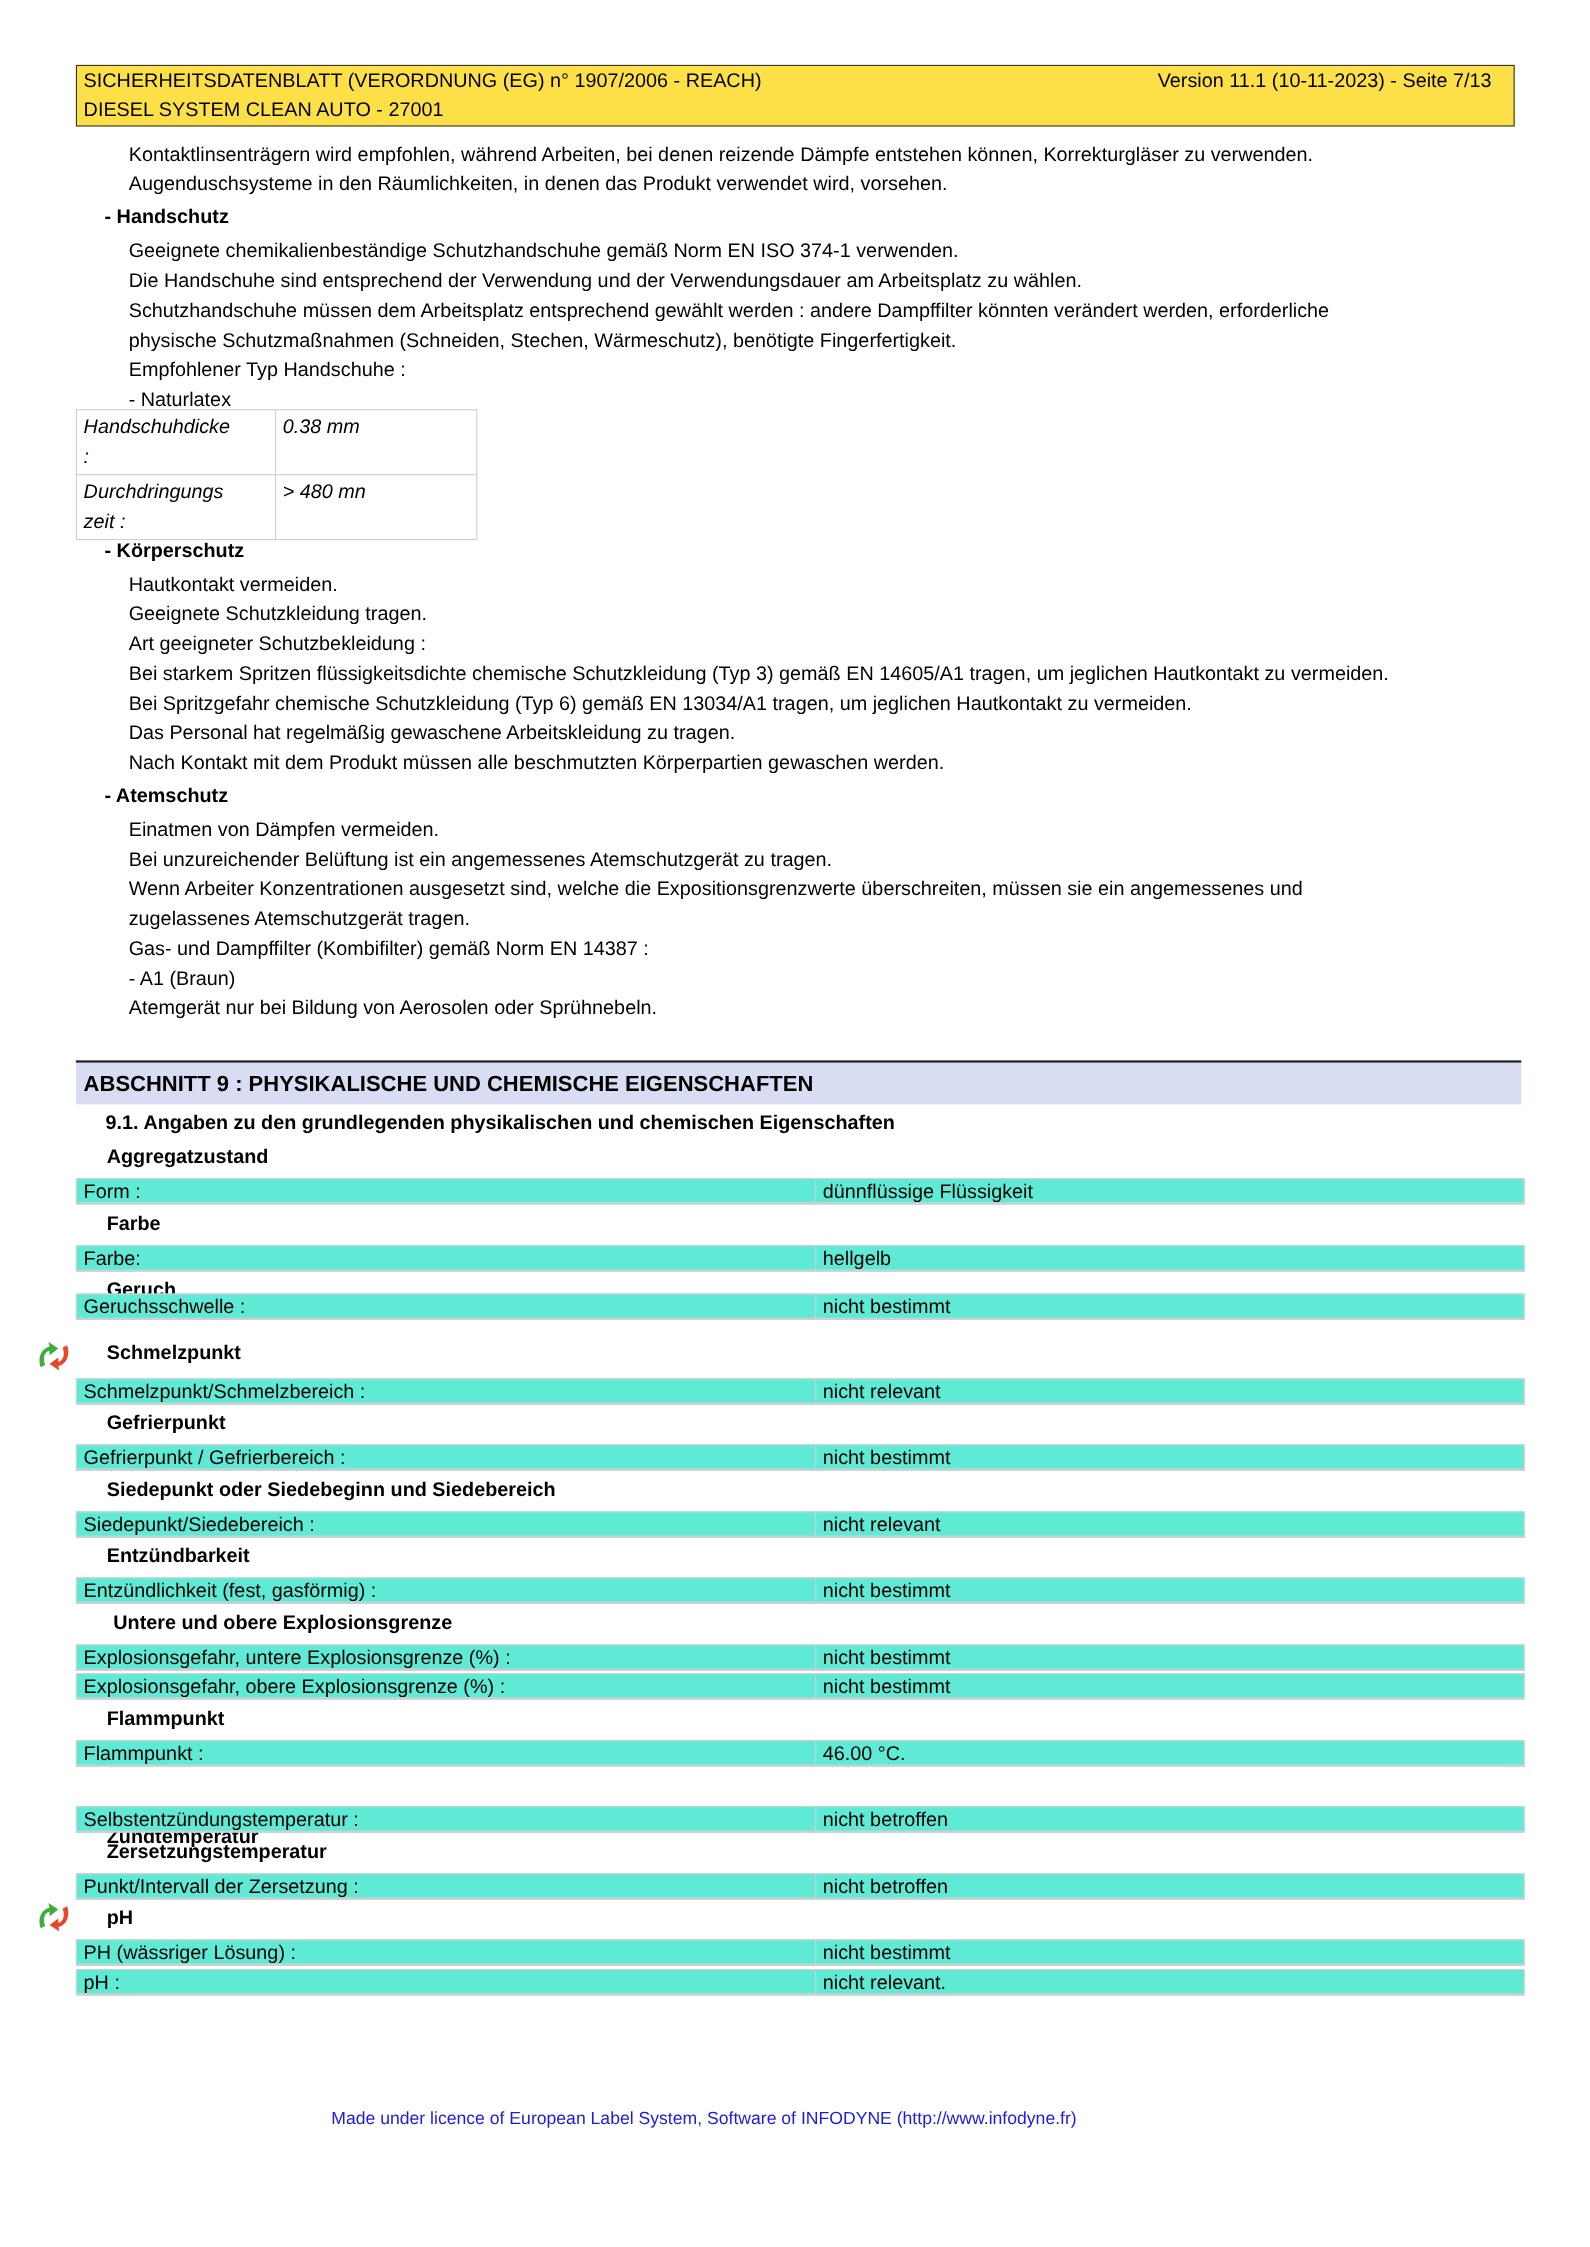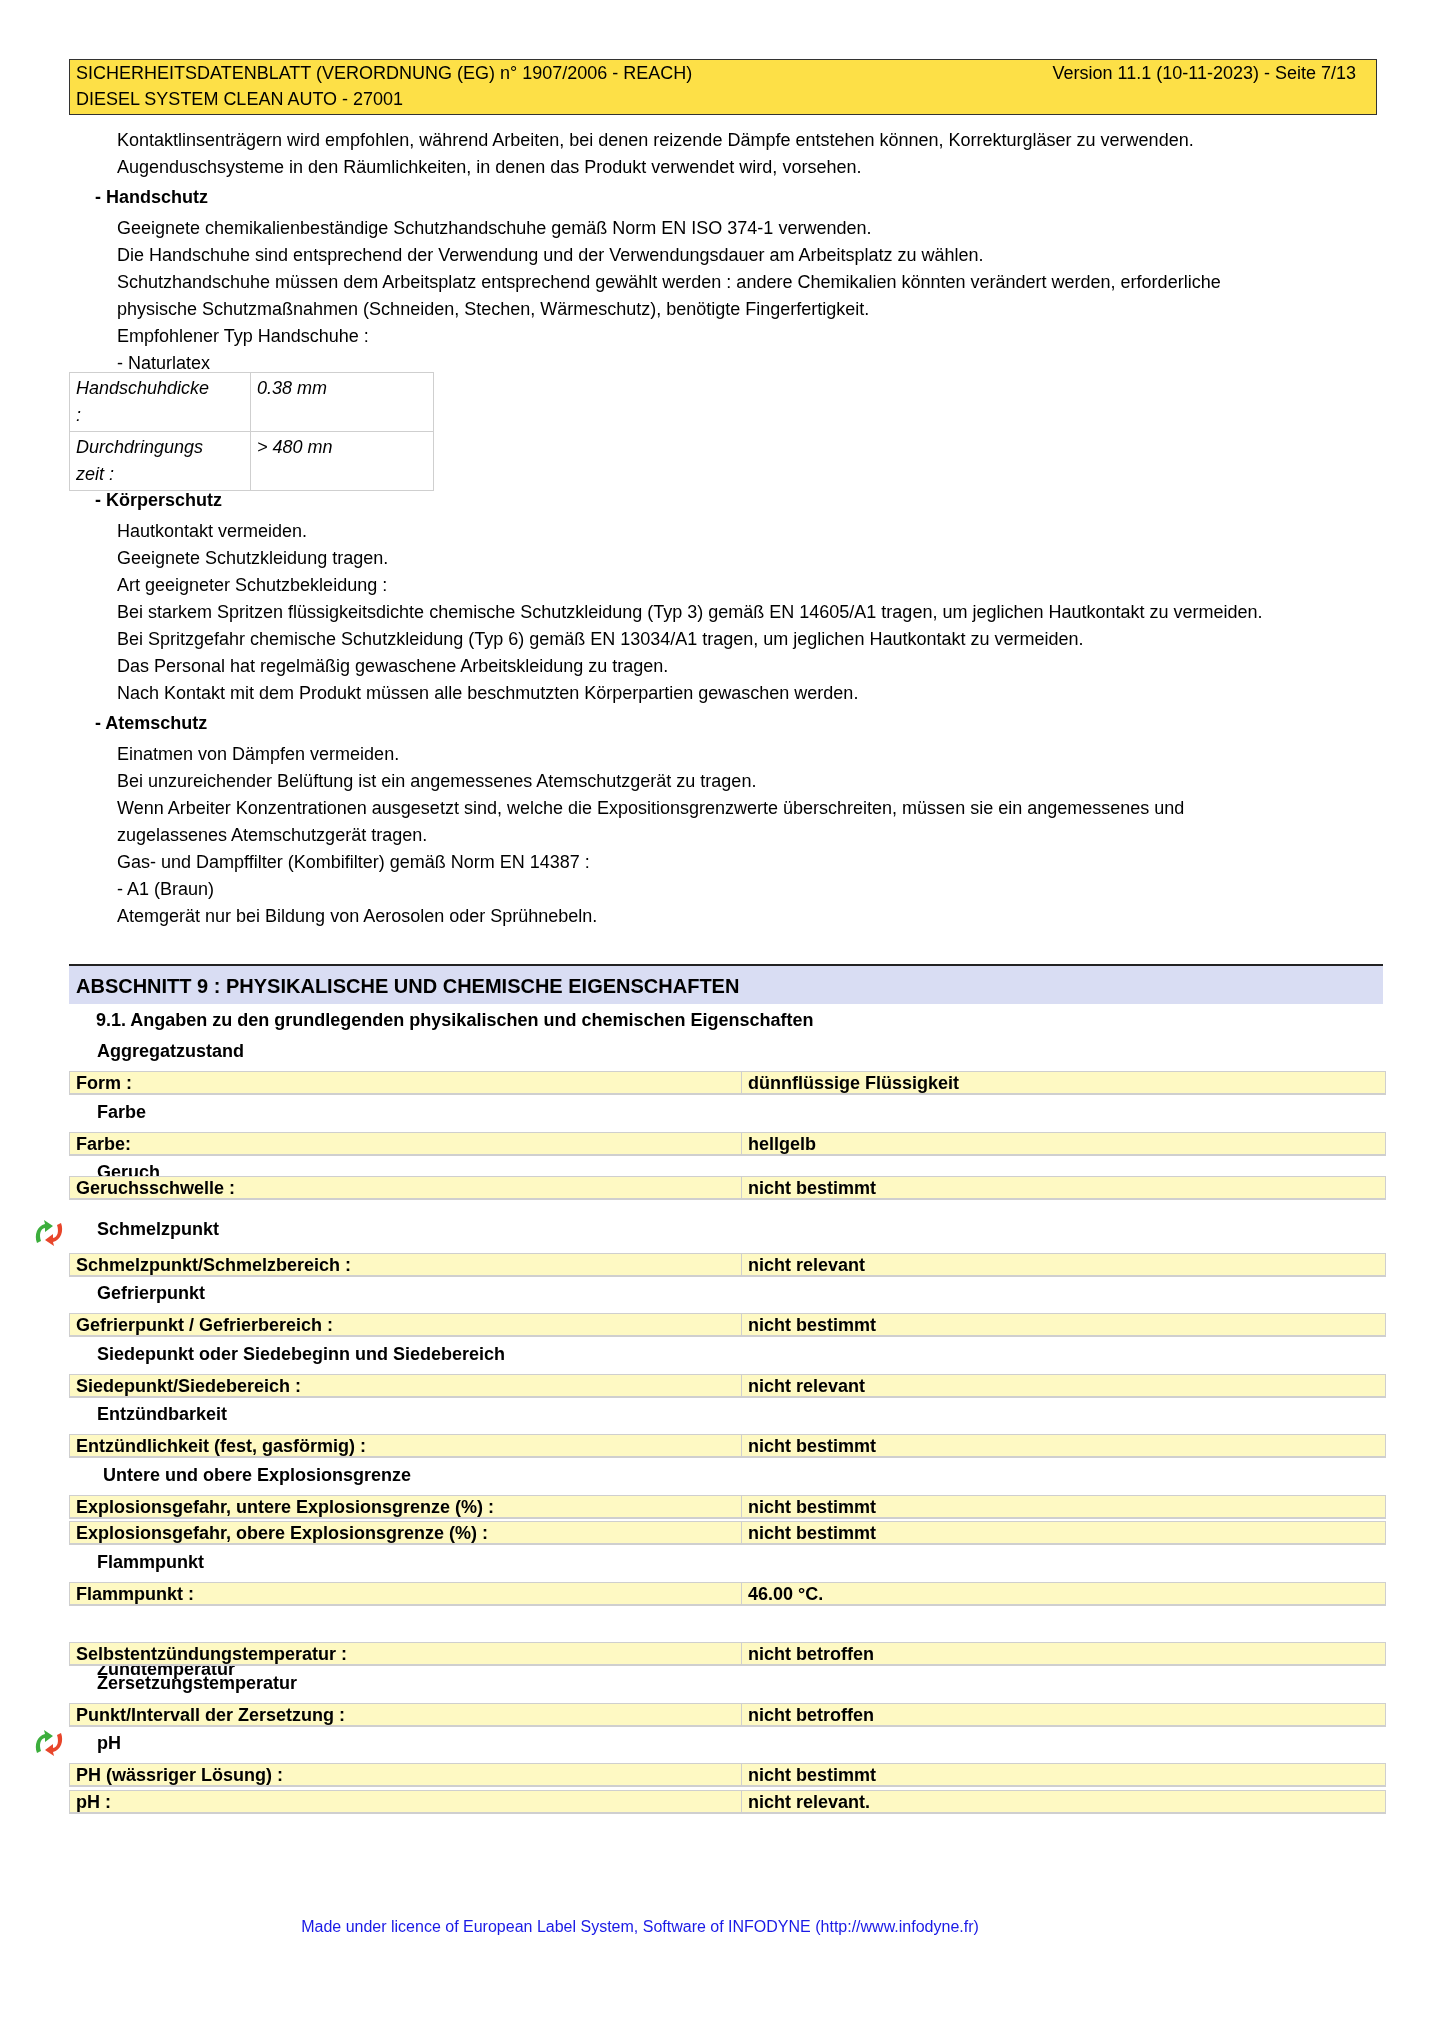--- a/index.html
+++ b/index.html
@@ -22,21 +22,21 @@
   .glove-table td.v { width: 170px; }
 
   .section-head { position: absolute; left: 69px; top: 964px; width: 1314px; height: 38px;
                   background: #d9ddf3; border-top: 2px solid #222; }
   .section-head span { position: absolute; left: 7px; top: 9px; font-size: 20px; font-weight: bold; }
 
   .sec91 { position: absolute; left: 96px; top: 1010px; font-size: 18px; font-weight: bold; white-space: nowrap; }
   .group { position: absolute; left: 97px; font-size: 18px; font-weight: bold; white-space: nowrap; }
 
   .prow { position: absolute; left: 69px; width: 1317px; height: 24px; border: 1.5px solid #cfcfcf;
-          border-bottom-width: 2.5px; box-sizing: border-box; background: #fef9c3; font-weight: bold; }
+          border-bottom-width: 2.5px; box-sizing: border-box; background: #5eead4; }
   .prow .pk { position: absolute; left: 6px; top: 1px; font-size: 18px; white-space: nowrap; }
   .prow .pv { position: absolute; left: 671px; top: 0; bottom: 0; border-left: 1.5px solid #cfcfcf; padding-left: 6px; padding-top: 1px; font-size: 18px; white-space: nowrap; }
 
   .update-icon { position: absolute; left: 32px; width: 34px; height: 32px; }
 
   .footer { position: absolute; left: 0; width: 1280px; top: 1918px; text-align: center; color: #1a1ae6; font-size: 16px; }
 </style>
 </head>
 <body>
 
@@ -47,21 +47,21 @@
     <span class="l2">DIESEL SYSTEM CLEAN AUTO - 27001</span>
     <span class="ver">Version 11.1 (10-11-2023) - Seite 7/13</span>
   </div>
 
   <div class="line" style="top:129px">Kontaktlinsenträgern wird empfohlen, während Arbeiten, bei denen reizende Dämpfe entstehen können, Korrekturgläser zu verwenden.</div>
   <div class="line" style="top:156px">Augenduschsysteme in den Räumlichkeiten, in denen das Produkt verwendet wird, vorsehen.</div>
 
   <div class="sub" style="top:186px">- Handschutz</div>
   <div class="line" style="top:217px">Geeignete chemikalienbeständige Schutzhandschuhe gemäß Norm EN ISO 374-1 verwenden.</div>
   <div class="line" style="top:244px">Die Handschuhe sind entsprechend der Verwendung und der Verwendungsdauer am Arbeitsplatz zu wählen.</div>
-  <div class="line" style="top:271px">Schutzhandschuhe müssen dem Arbeitsplatz entsprechend gewählt werden : andere Chemikalien könnten verändert werden, erforderliche</div>
+  <div class="line" style="top:271px">Schutzhandschuhe müssen dem Arbeitsplatz entsprechend gewählt werden : andere Dampffilter könnten verändert werden, erforderliche</div>
   <div class="line" style="top:298px">physische Schutzmaßnahmen (Schneiden, Stechen, Wärmeschutz), benötigte Fingerfertigkeit.</div>
   <div class="line" style="top:325px">Empfohlener Typ Handschuhe :</div>
   <div class="line" style="top:352px">- Naturlatex</div>
 
   <table class="glove-table">
     <tbody>
         <tr>
       <td class="k"><span>Handschuhdicke</span><br><span>:</span></td>
       <td class="v">0.38 mm</td>
     </tr>

